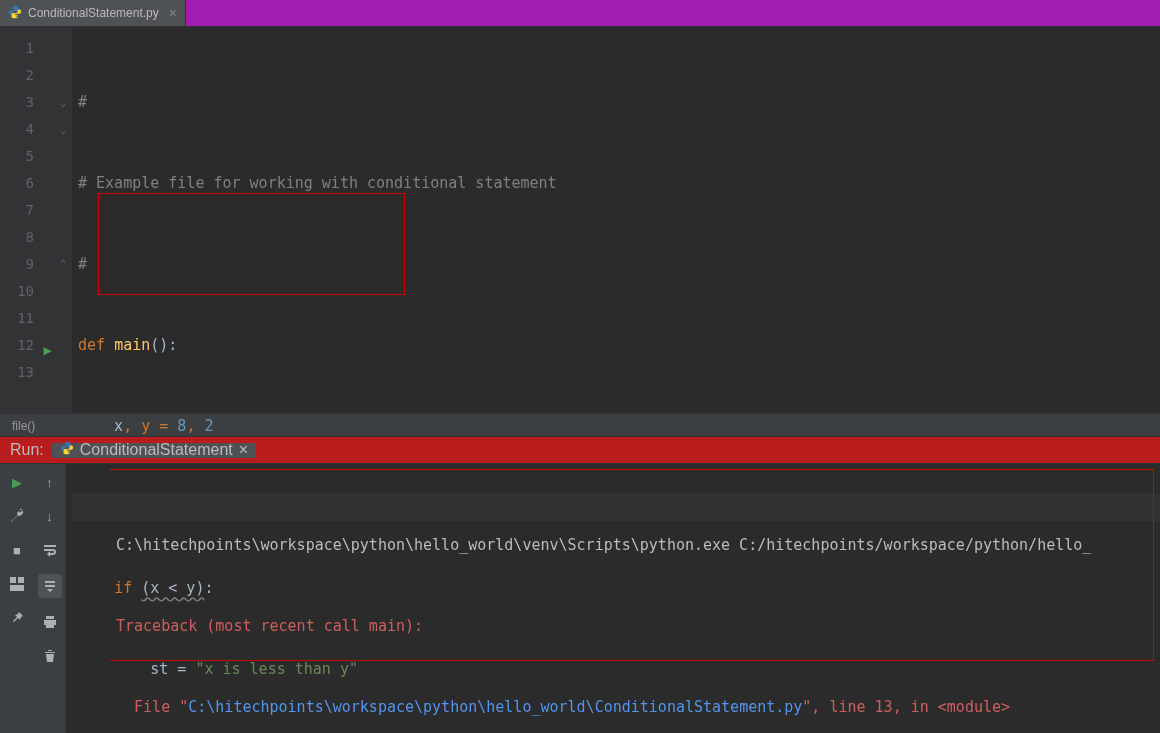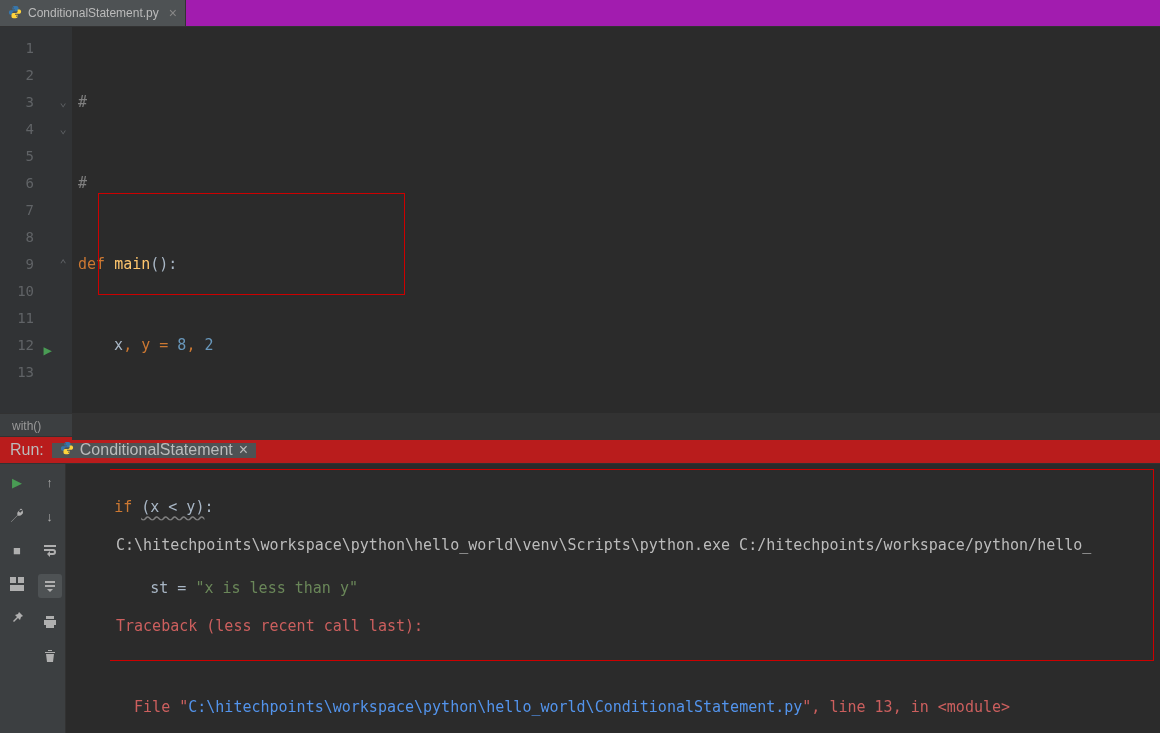--- a/index.html
+++ b/index.html
@@ -211,37 +211,38 @@
       <div></div>
       <div></div>
       <div>⌃</div>
       <div></div>
       <div></div>
       <div></div>
       <div></div>
   </div>
   <div class="code">
     <div class="code-line"><span class="com">#</span></div>
+    <div class="code-line"><span class="com"># Example file for working with conditional statement</span></div>
     <div class="code-line"><span class="com">#</span></div>
     <div class="code-line"><span class="kw">def </span><span class="fn">main</span><span>():</span></div>
     <div class="code-line"><span>    x</span><span class="kw">, y = </span><span class="num">8</span><span class="kw">, </span><span class="num">2</span></div>
     <div class="code-line current"></div>
     <div class="code-line"><span>    </span><span class="kw">if </span><span class="wavy">(x &lt; y)</span><span>:</span></div>
     <div class="code-line"><span>        st = </span><span class="str">"x is less than y"</span></div>
     
     
     
     
     
     <div class="red-box editor-box"></div>
   </div>
 </div>
 
 <div class="context-bar">
-  <span>with()</span>
+  <span>file()</span>
 </div>
 
 <div class="run-header">
   <span class="label">Run:</span>
   <div class="run-tab">
     <span>
       <svg width="14" height="14" viewBox="0 0 16 16">
           <path fill="#3776ab" d="M7.5 1C5 1 5 3 5 3v2h3v1H3S1 6 1 8.5 3 11 3 11h2V9s0-2 2-2h3s2 0 2-2V3s0-2-2.5-2zM6 2.5a.75.75 0 110 1.5.75.75 0 010-1.5z"></path>
           <path fill="#ffd43b" d="M8.5 15C11 15 11 13 11 13v-2H8v-1h5s2 0 2-2.5S13 5 13 5h-2v2s0 2-2 2H6s-2 0-2 2v2s0 2 2.5 2zM10 13.5a.75.75 0 110-1.5.75.75 0 010 1.5z"></path>
         </svg>
@@ -294,21 +295,21 @@
         </svg>
       </div>
     <div class="tool-ico">
         <svg width="14" height="14" viewBox="0 0 14 14" fill="currentColor">
           <path d="M2 3h10v1H2zM3 5h8l-1 8H4zM5 1h4v1H5z"></path>
         </svg>
       </div>
   </div>
   <div class="console">
     <div class="plain">C:\hitechpoints\workspace\python\hello_world\venv\Scripts\python.exe C:/hitechpoints/workspace/python/hello_</div>
-    <div class="err">Traceback (less recent call last):</div>
+    <div class="err">Traceback (most recent call main):</div>
     <div class="err"><span>  File "</span><span class="link">C:\hitechpoints\workspace\python\hello_world\ConditionalStatement.py</span><span>", line 13, in &lt;module&gt;</span></div>
     
     
     
     
     
     
     <div class="red-box console-box"></div>
   </div>
 </div>

